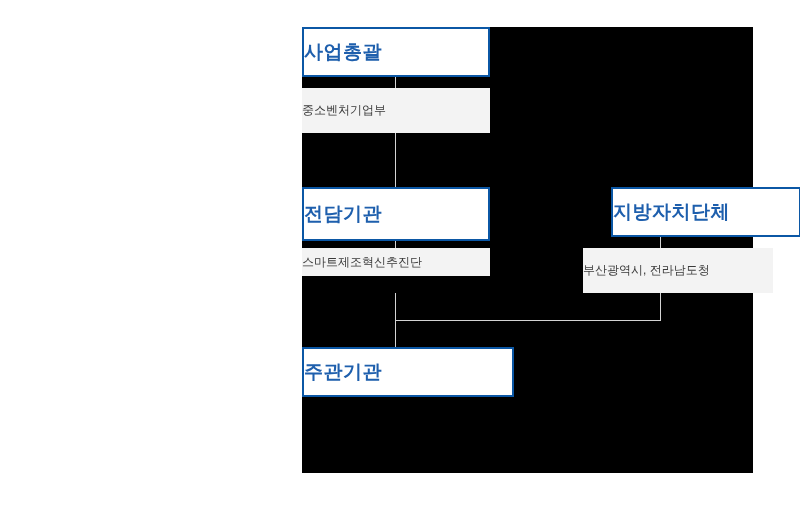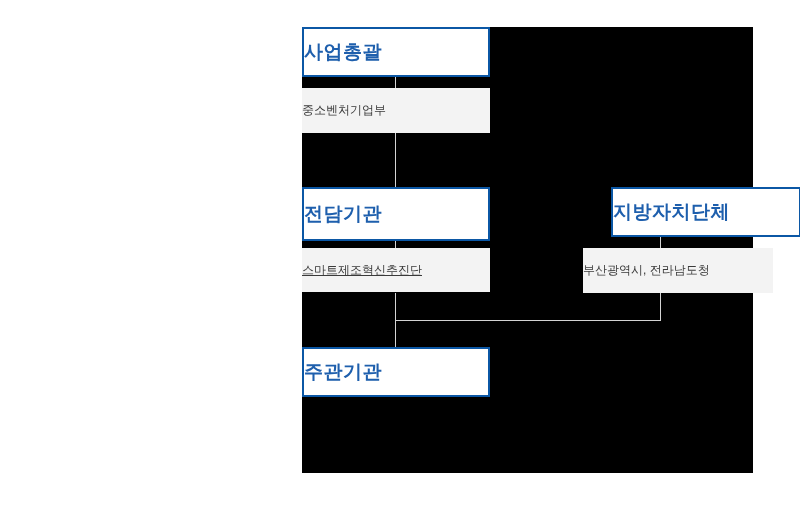--- a/index.html
+++ b/index.html
@@ -43,22 +43,22 @@
   .org-box {
     background: var(--org-box-bg, #f3f3f3);
     color: var(--org-text, #3a3a3a);
     font-size: 12px;
     line-height: 23px;
   }
   
   .b-oversight  { left: 302px; top: 27px;  width: 188px; height: 50px; }
   .b-ministry   { left: 302px; top: 88px;  width: 188px; height: 45px; }
   .b-dedicated  { left: 302px; top: 187px; width: 188px; height: 54px; }
-  .b-team       { left: 302px; top: 248px; width: 188px; height: 44px; text-decoration: underline; }
-  .b-host       { left: 302px; top: 347px; width: 188px; height: 50px; }
+  .b-team       { left: 302px; top: 248px; width: 188px; height: 28px; }
+  .b-host       { left: 302px; top: 347px; width: 212px; height: 50px; }
   .b-tp         { left: 302px; top: 408px; width: 188px; height: 65px; }
   
   .b-localgov   { left: 563px; top: 187px; width: 190px; height: 50px; margin-left: 48px; }
   .b-localorgs  { left: 583px; top: 248px; width: 190px; height: 45px; }
   
   .line {
     position: absolute;
     background: var(--connector-line, #d4d4d4);
   }
   .v { width: 1px; }

